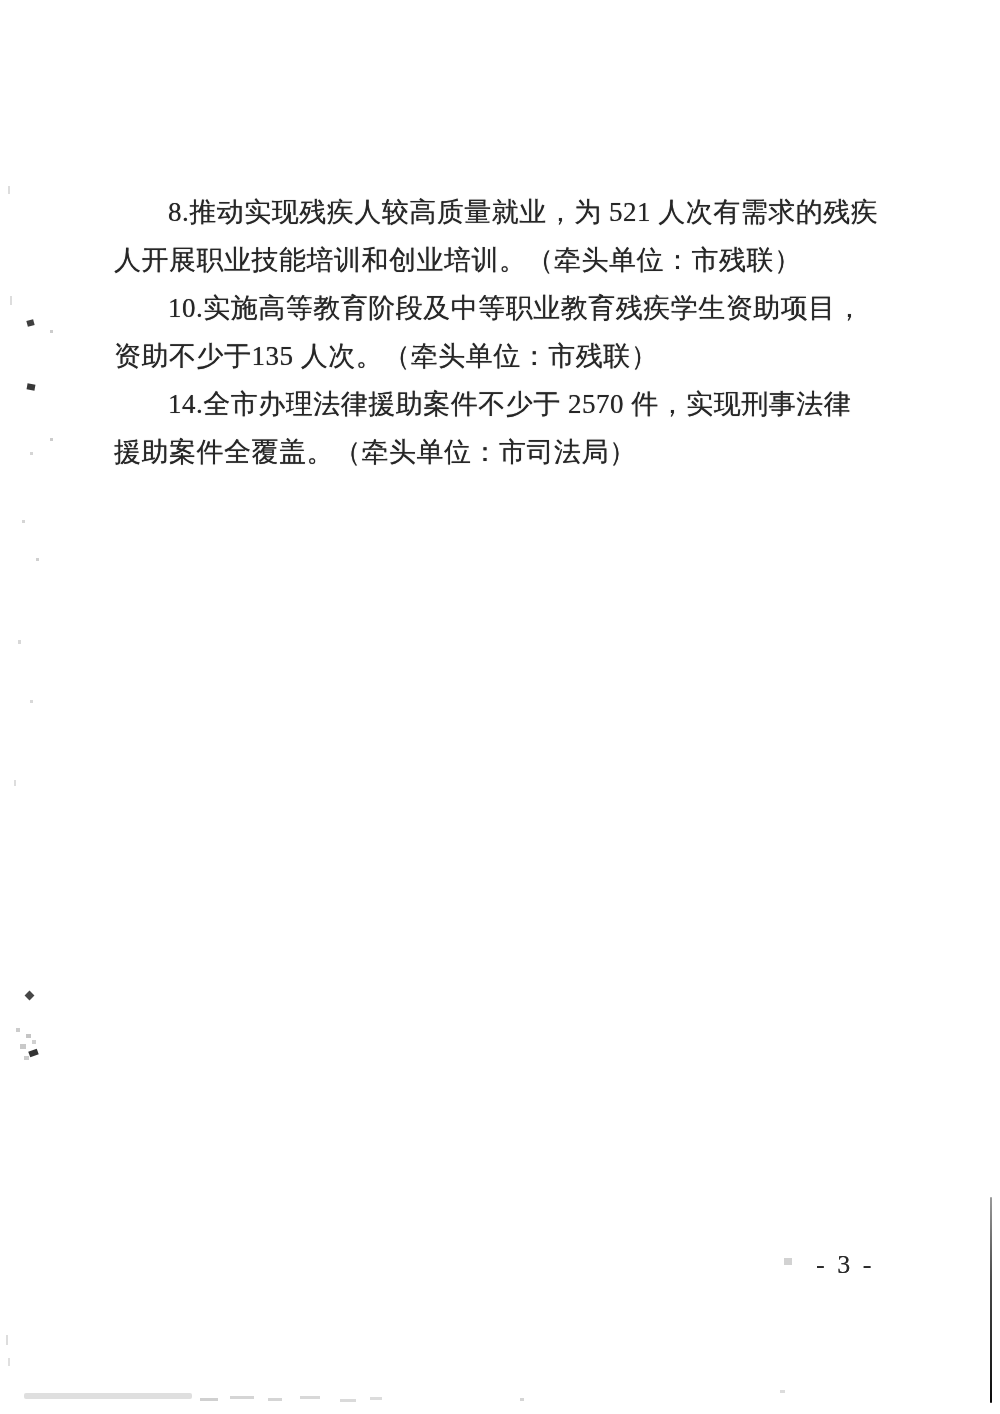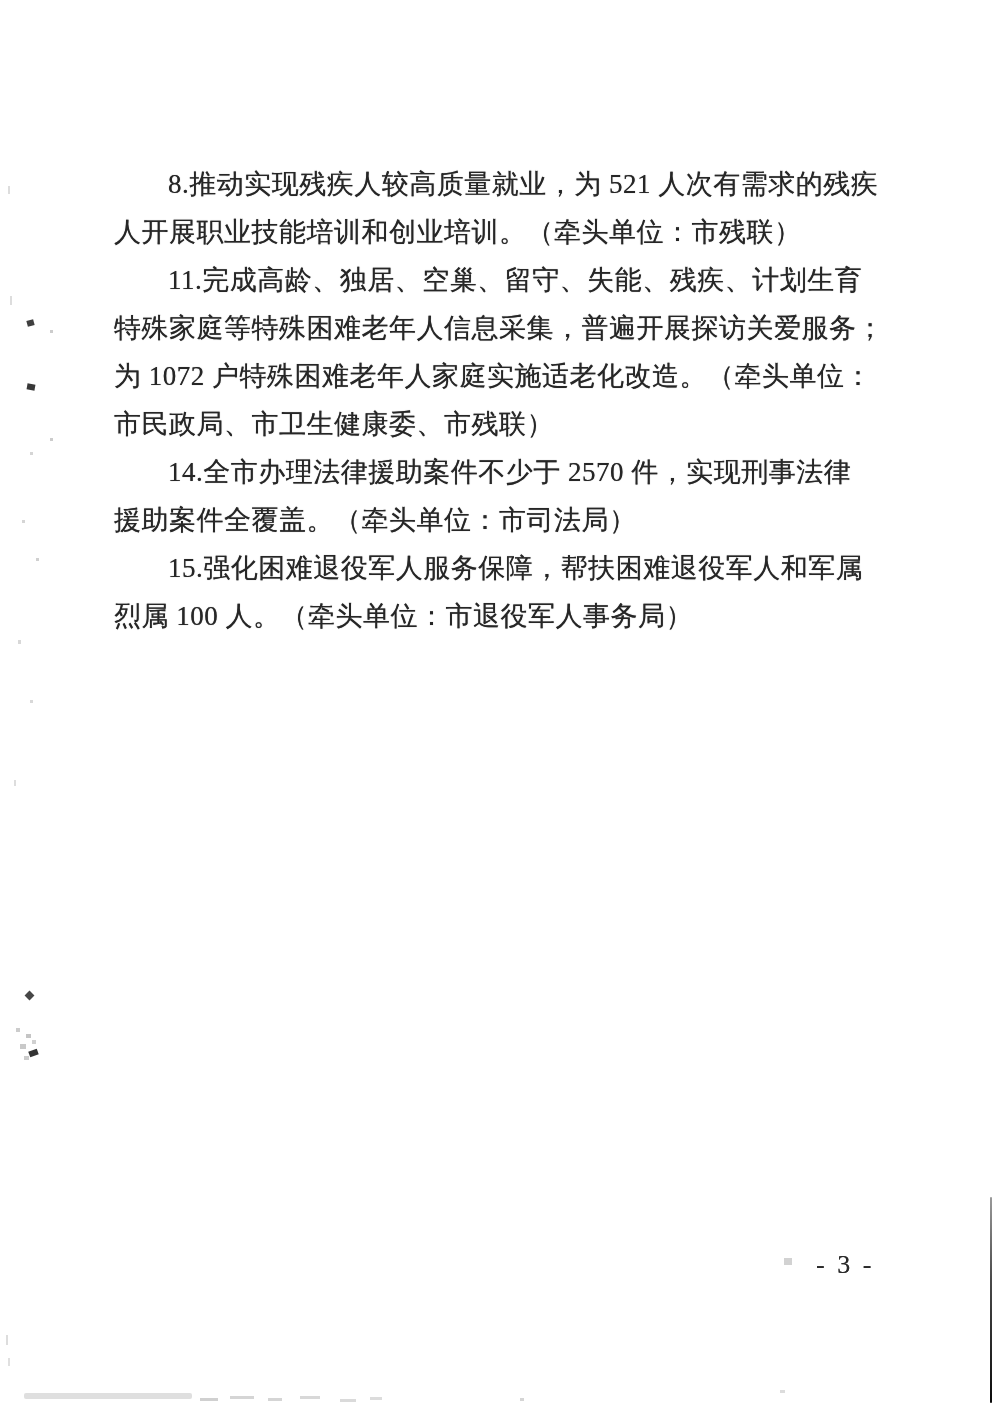--- a/index.html
+++ b/index.html
@@ -10,21 +10,21 @@
     position: relative;
     width: 1000px;
     height: 1414px;
     background: #ffffff;
     overflow: hidden;
   }
 
   .doc-body {
     position: absolute;
     left: 114px;
-    top: 160px;
+    top: 188px;
     width: 782px;
   }
 
   .para {
     font-size: 27px;
     line-height: 48px;
     color: #262626;
     text-align: justify;
     text-indent: 2em;
     white-space: pre-wrap;
@@ -67,28 +67,24 @@
   }
 </style>
 </head>
 <body>
 
 <div class="page">
 
   <div class="doc-body">
     <p class="para">8.推动实现残疾人较高质量就业，为 521 人次有需求的残疾
 人开展职业技能培训和创业培训。（牵头单位：市残联）</p>
-    <p class="para">11.完成高龄、独居、空巢、留守、失能、残疾、计划生育
-特殊家庭等特殊困难老年人信息采集，普遍开展探访关爱服务；
-为 1072 户特殊困难老年人家庭实施适老化改造。（牵头单位：
-市民政局、市卫生健康委、市残联）</p>
+    <p class="para">10.实施高等教育阶段及中等职业教育残疾学生资助项目，
+资助不少于135 人次。（牵头单位：市残联）</p>
     <p class="para">14.全市办理法律援助案件不少于 2570 件，实现刑事法律
 援助案件全覆盖。（牵头单位：市司法局）</p>
-    <p class="para">15.强化困难退役军人服务保障，帮扶困难退役军人和军属
-烈属 100 人。（牵头单位：市退役军人事务局）</p>
   </div>
 
   <div class="page-number">- 3 -</div>
 
   <span class="speck" style="left:8px;   top:186px;  width:2px; height:8px;  background:#dddddd;"></span>
   <span class="speck" style="left:10px;  top:296px;  width:2px; height:9px;  background:#dddddd;"></span>
   <span class="speck" style="left:27px;  top:320px;  width:7px; height:6px;  background:#3f3f3f; transform:rotate(-15deg);"></span>
   <span class="speck" style="left:50px;  top:330px;  width:3px; height:3px;  background:#cccccc;"></span>
   <span class="speck" style="left:27px;  top:384px;  width:8px; height:6px;  background:#383838; transform:rotate(10deg);"></span>
   <span class="speck" style="left:50px;  top:438px;  width:3px; height:3px;  background:#cccccc;"></span>

